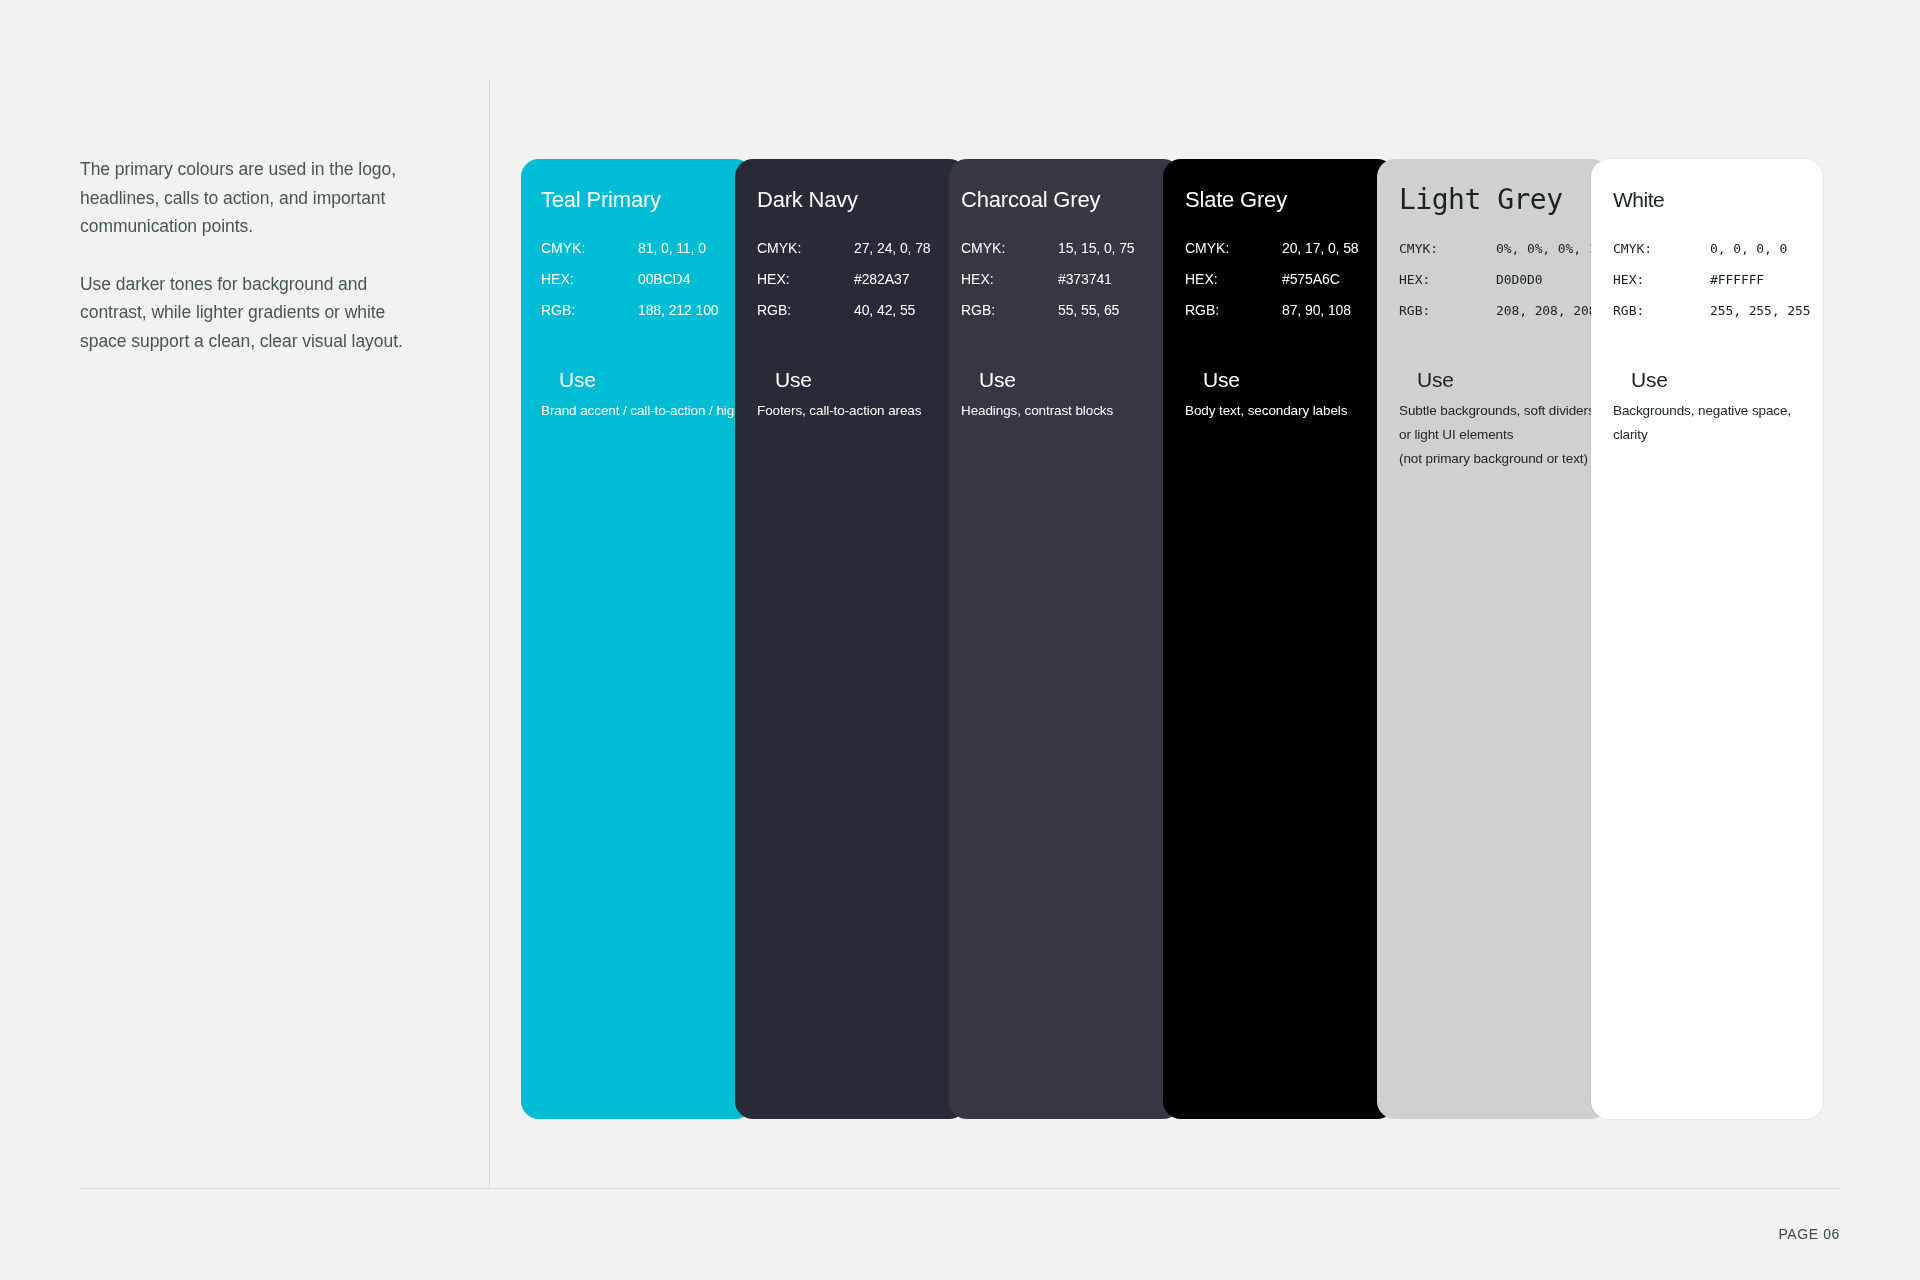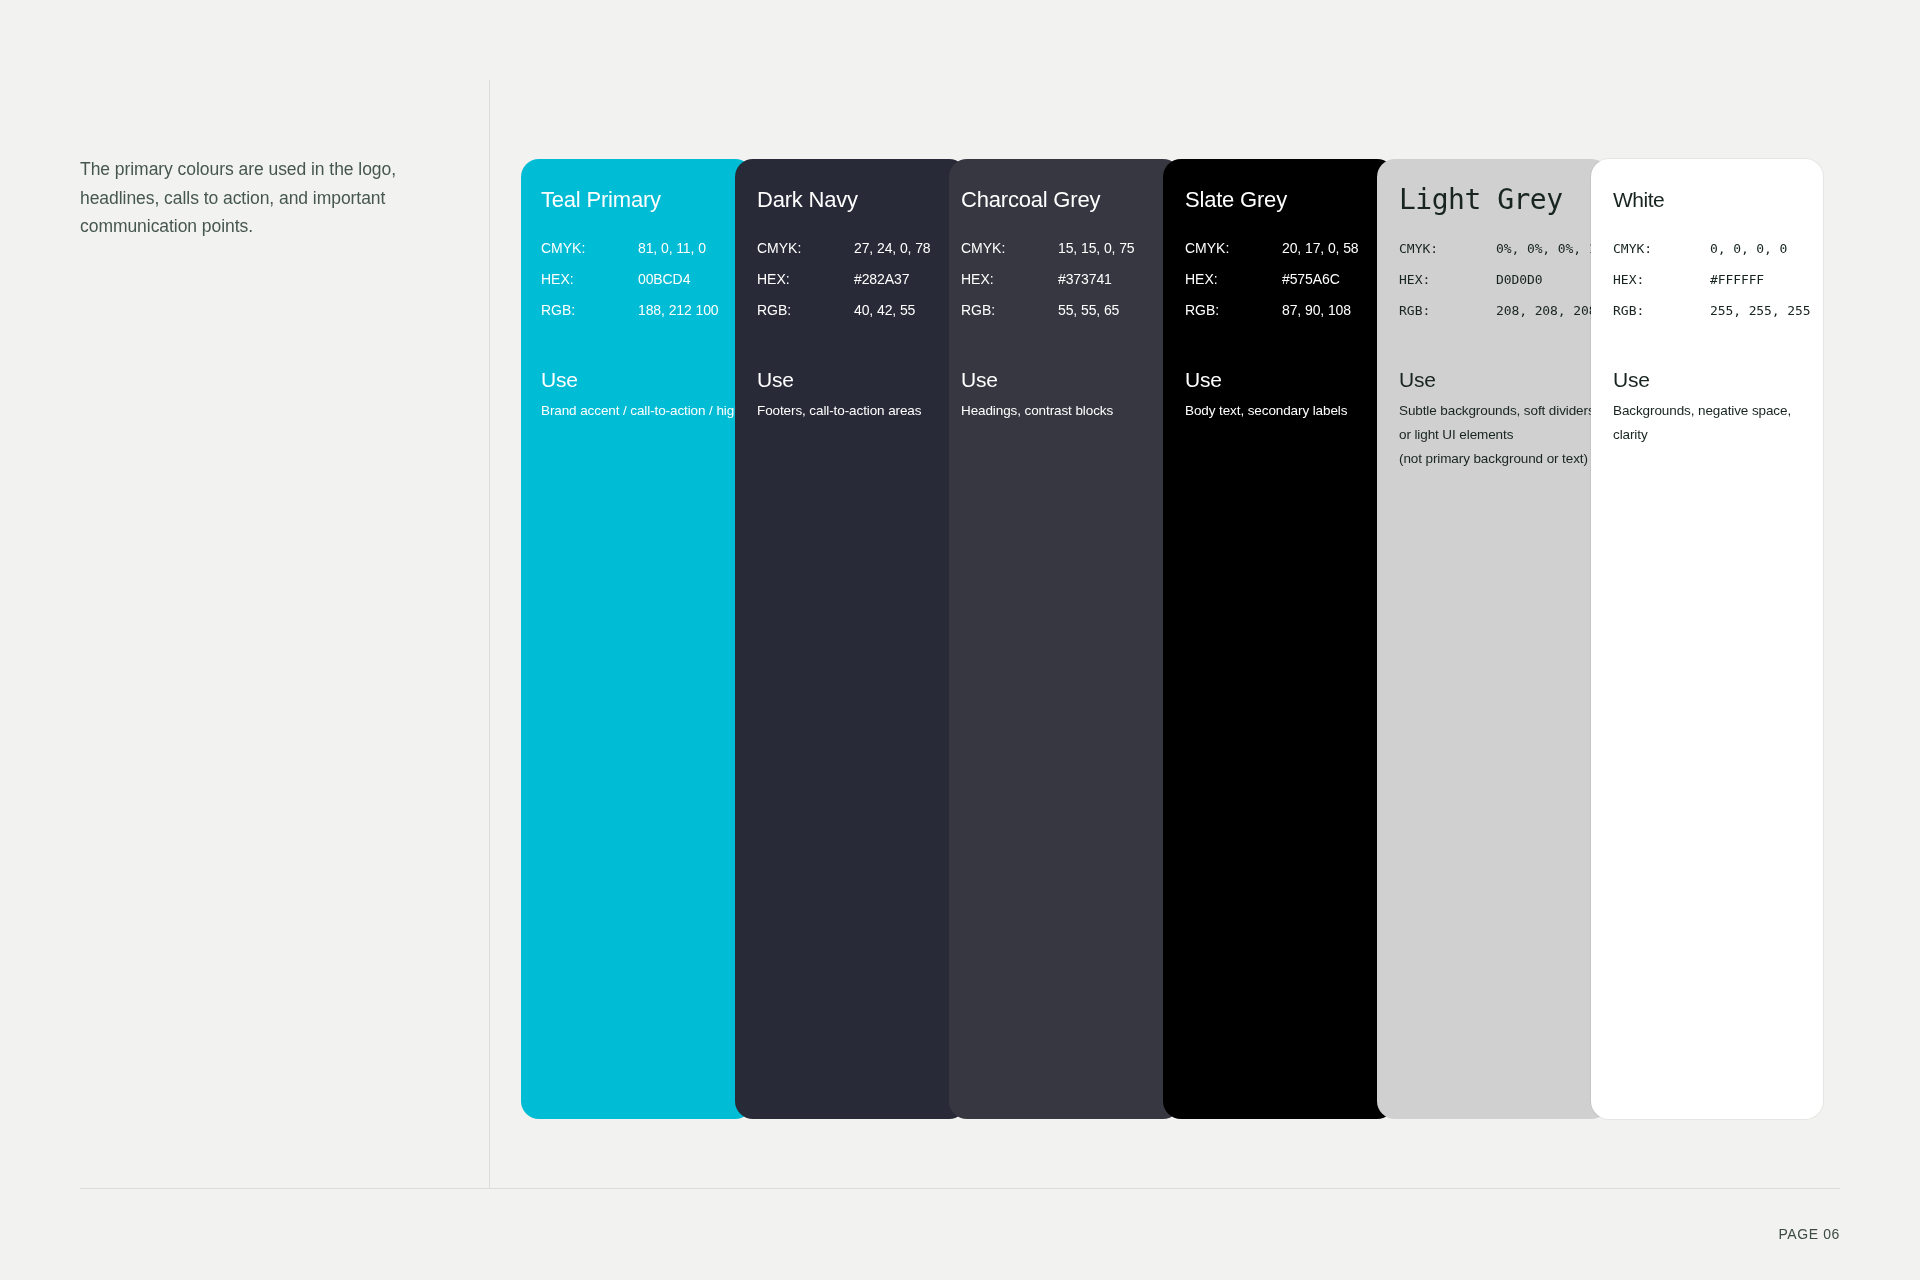--- a/index.html
+++ b/index.html
@@ -119,21 +119,21 @@
     white-space: nowrap;
     gap: 40px;
   }
   .spec-key { width: 57px; flex: 0 0 57px; }
   .spec-val { letter-spacing: -0.1px; }
 
   .use-title {
     font-size: 21px;
     line-height: 25px;
     font-weight: 400;
-    margin: 48px 0 7px 0;
+    margin: 48px 0 7px 18px;
     letter-spacing: -0.2px;
   }
 
   .use-body {
     font-size: 13.5px;
     line-height: 24px;
     white-space: nowrap;
     letter-spacing: -0.1px;
   }
   .use-body .line { display: block; }
@@ -179,20 +179,21 @@
 </head>
 <body>
 
 <div class="page">
 
   <div class="vrule"></div>
   <div class="hrule"></div>
 
   <div class="left-col">
     <p class="intro-para">The primary colours are used in the logo, headlines, calls to action, and important communication points.</p>
+    <p class="intro-para">Use darker tones for background and contrast, while lighter gradients or white space support a clean, clear visual layout.</p>
   </div>
 
   <div class="deck">
 
     <div class="swatch s0" style="background: rgb(0, 188, 212); color: rgb(255, 255, 255);">
       <div class="clip">
         <div class="sw-name">Teal Primary</div>
         <div class="spec-row">
           <span class="spec-key">CMYK:</span>
           <span class="spec-val">81, 0, 11, 0</span>

